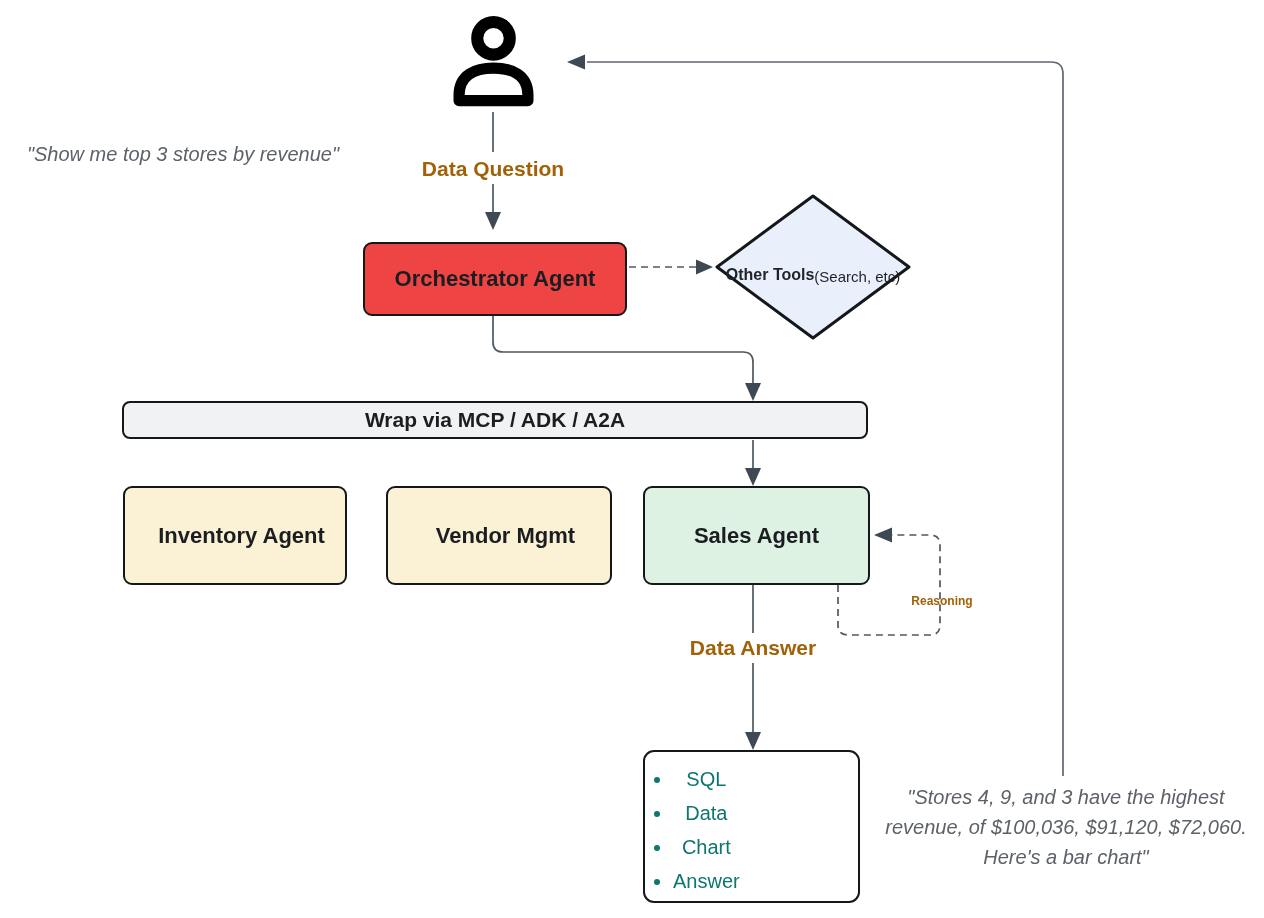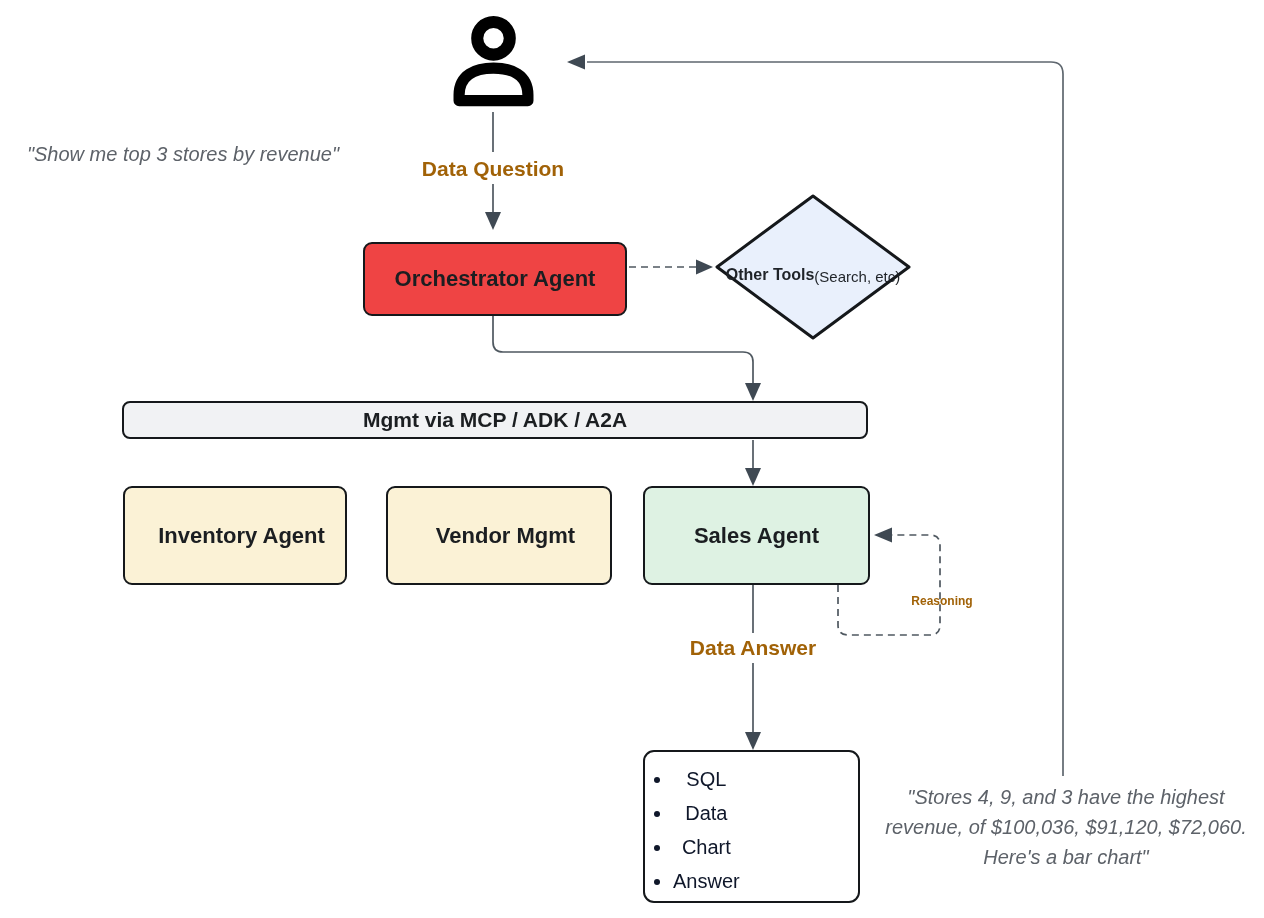--- a/index.html
+++ b/index.html
@@ -17,21 +17,21 @@
   .orchestrator{left:363px;top:242px;width:264px;height:74px;background:#ef4444;font-size:22px;}
   .wrapbar{left:122px;top:401px;width:746px;height:38px;background:#f1f2f4;font-size:21px;border-radius:8px;}
   .agent-yellow{background:#fbf2d6;padding-left:13px;}
   .agent-green{background:#def2e3;}
   .inventory{left:123px;top:486px;width:224px;height:99px;font-size:22px;}
   .vendor{left:386px;top:486px;width:226px;height:99px;font-size:22px;}
   .sales{left:643px;top:486px;width:227px;height:99px;font-size:22px;}
 
   .outputbox{left:643px;top:750px;width:217px;height:153px;background:#ffffff;
              border-radius:11px;align-items:flex-start;justify-content:flex-start;font-weight:normal;}
-  .outputbox ul{margin:10px 0 0 6px;padding-left:22px;font-size:20px;color:#0f172a;line-height:34px;}
+  .outputbox ul{margin:10px 0 0 6px;padding-left:22px;font-size:20px;color:#0f766e;line-height:34px;}
 
   
   .diamond-wrap{position:absolute;left:714px;top:193px;width:198px;height:148px;}
   .diamond-label{position:absolute;left:0;top:8px;width:198px;height:148px;display:flex;flex-direction:row;
                  align-items:center;justify-content:center;text-align:center;color:#1f2328;}
   .diamond-title{font-weight:bold;font-size:16px;}
   .diamond-sub{font-size:15px;margin-top:3px;}
 
   
   .flow-label{position:absolute;font-weight:bold;color:#a16207;text-align:center;}
@@ -99,21 +99,21 @@
     <svg viewBox="0 0 198 148" width="198" height="148" xmlns="http://www.w3.org/2000/svg">
       <path d="M99 3 L195 74 L99 145 L3 74 Z" fill="#e9f0fc" stroke="#15181b" stroke-width="3" stroke-linejoin="round"></path>
     </svg>
     <div class="diamond-label">
       <div class="diamond-title">Other Tools</div>
       <div class="diamond-sub">(Search, etc)</div>
     </div>
   </div>
 
   <div class="node wrapbar">
-    <span>Mgmt via MCP / ADK / A2A</span>
+    <span>Wrap via MCP / ADK / A2A</span>
   </div>
 
   <div class="node inventory agent-yellow">
     <span>Inventory Agent</span>
   </div>
 
   <div class="node sales agent-green">
     <span>Sales Agent</span>
   </div>
 

